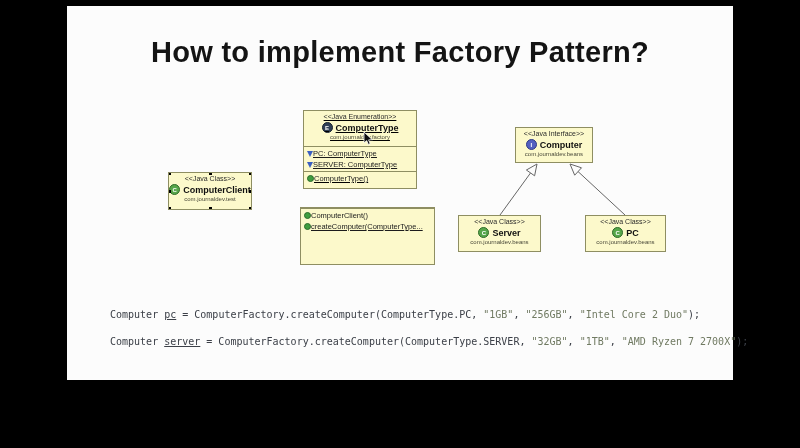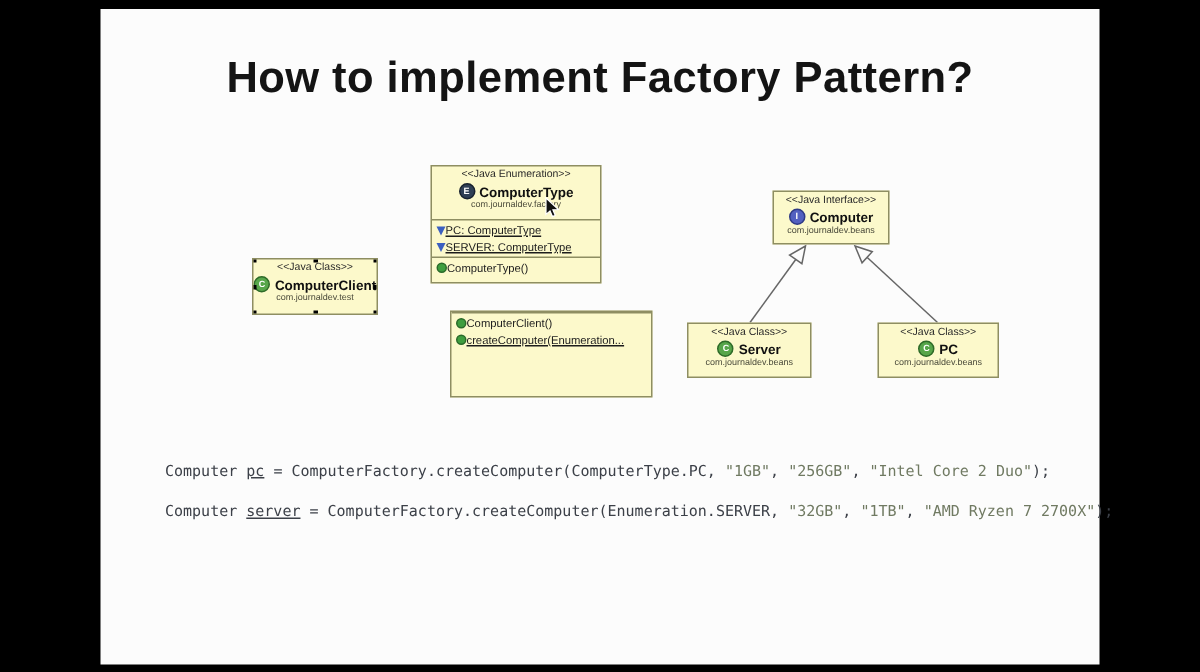--- a/index.html
+++ b/index.html
@@ -1,16 +1,16 @@
 <!DOCTYPE html>
 <html><head>
 <meta charset="utf-8">
 <style>
   html,body { margin:0; padding:0; background:#000; }
-  .screen { position:relative; width:800px; height:448px; background:#000; overflow:hidden;
+  .screen { position:relative; width:800px; height:380px; background:#000; overflow:hidden;
             font-family:"Liberation Sans", sans-serif; }
   .slide { position:absolute; left:67px; top:6px; width:666px; height:437px; background:#fcfcfc; }
 
   .title { position:absolute; left:67px; top:36px; width:666px; text-align:center;
            font-size:29px; font-weight:bold; color:#141414; letter-spacing:0.3px; }
 
   
   .uml-box { position:absolute; background:#fcf9cb; border:1px solid #8e8e62; box-sizing:border-box;
              overflow:hidden; }
   .uml-header { text-align:center; padding-top:2px; }
@@ -81,21 +81,21 @@
     <div class="handle" style="left:-1px; top:-1px;"></div>
     <div class="handle" style="left:40px; top:-1px;"></div>
     <div class="handle" style="right:-1px; top:-1px;"></div>
     <div class="handle" style="left:-1px; top:17px;"></div>
     <div class="handle" style="right:-1px; top:17px;"></div>
     <div class="handle" style="left:-1px; bottom:-1px;"></div>
     <div class="handle" style="left:40px; bottom:-1px;"></div>
     <div class="handle" style="right:-1px; bottom:-1px;"></div>
   </div>
 
-  <div class="uml-box" style="left:287px; top:110px; width:114px; height:79px;">
+  <div class="uml-box" style="left:303px; top:110px; width:114px; height:79px;text-decoration:underline;">
     <div class="uml-header" style="height:33px;">
       <div class="stereo">&lt;&lt;Java Enumeration&gt;&gt;</div>
       <div class="name-row">
         <span class="cicon ic-enum">E</span>
         <span class="uml-name">ComputerType</span>
       </div>
       <div class="pkg">com.journaldev.factory</div>
     </div>
     <div class="uml-sec">
       <div class="member">
@@ -116,21 +116,21 @@
   </div>
 
   <div class="uml-box" style="left:300px; top:207px; width:135px; height:58px;">
     <div class="uml-sec">
       <div class="member">
         <span class="micon"></span>
         <span>ComputerClient()</span>
       </div>
       <div class="member">
         <span class="micon"></span>
-        <span class="static-member">createComputer(Enumeration...</span>
+        <span class="static-member">createComputer(ComputerType...</span>
       </div>
     </div>
   </div>
 
   <div class="uml-box" style="left:515px; top:127px; width:78px; height:36px;">
     <div class="uml-header">
       <div class="stereo">&lt;&lt;Java Interface&gt;&gt;</div>
       <div class="name-row">
         <span class="cicon ic-interface">I</span>
         <span class="uml-name">Computer</span>
@@ -160,16 +160,16 @@
       <div class="pkg">com.journaldev.beans</div>
     </div>
   </div>
 
   <svg class="cursor" width="12" height="16">
     <path d="M1,1 L1,12 L3.7,9.6 L5.3,13.4 L7.2,12.6 L5.6,8.9 L9.3,8.7 Z" fill="#111" stroke="#fff" stroke-width="0.8"></path>
   </svg>
 
   <div class="code">
     <div class="code-line"><span>Computer </span><span class="var">pc</span><span> = ComputerFactory.createComputer(ComputerType.PC, </span><span class="str">"1GB"</span><span>, </span><span class="str">"256GB"</span><span>, </span><span class="str">"Intel Core 2 Duo"</span><span>);</span></div>
-    <div class="code-line"><span>Computer </span><span class="var">server</span><span> = ComputerFactory.createComputer(Enumeration.SERVER, </span><span class="str">"32GB"</span><span>, </span><span class="str">"1TB"</span><span>, </span><span class="str">"AMD Ryzen 7 2700X"</span><span>);</span></div>
+    <div class="code-line"><span>Computer </span><span class="var">server</span><span> = ComputerFactory.createComputer(ComputerType.SERVER, </span><span class="str">"32GB"</span><span>, </span><span class="str">"1TB"</span><span>, </span><span class="str">"AMD Ryzen 7 2700X"</span><span>);</span></div>
   </div>
 
 </div>
 
 </body></html>

